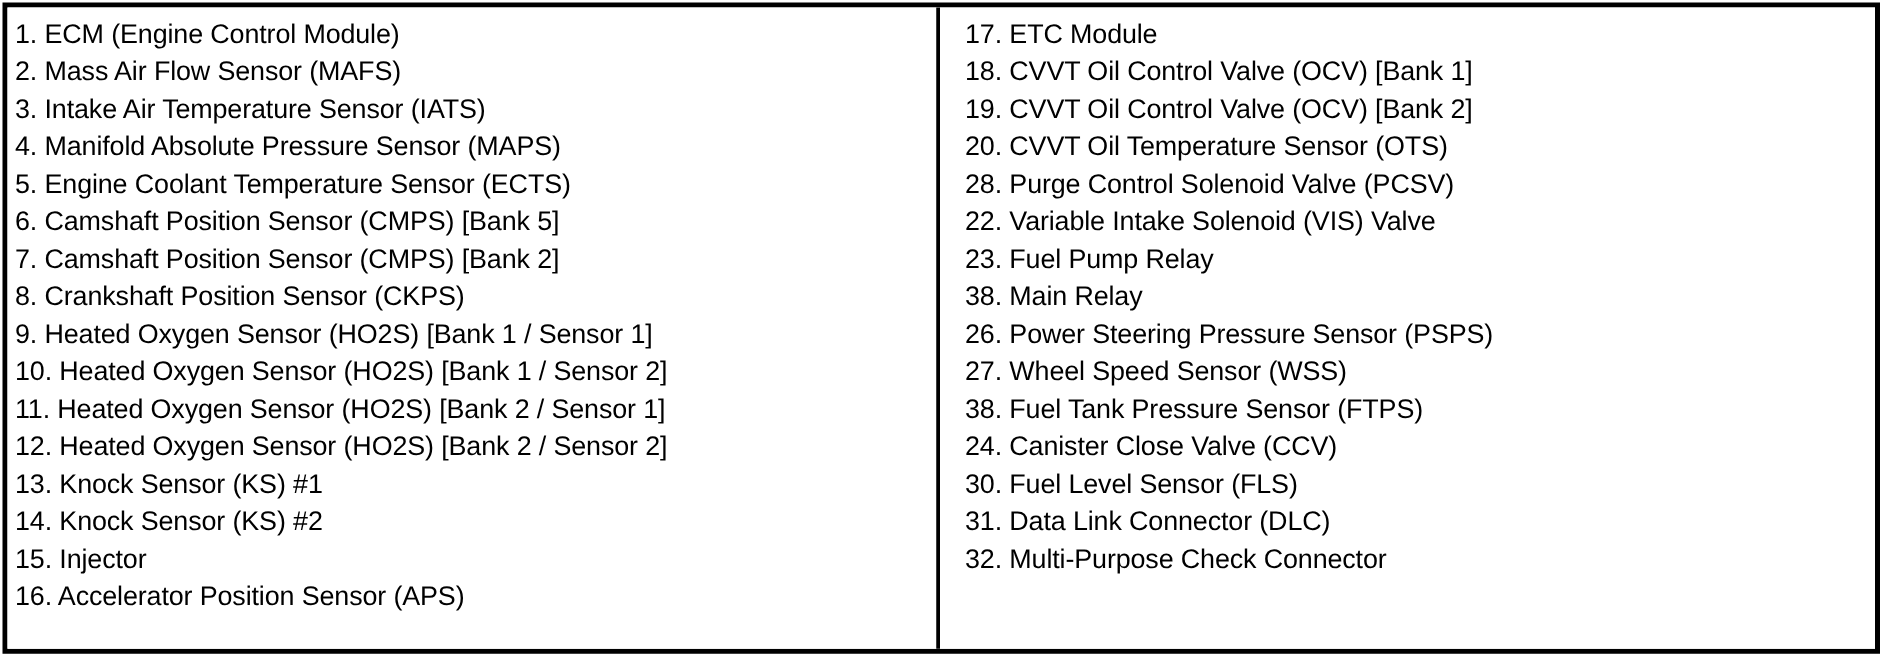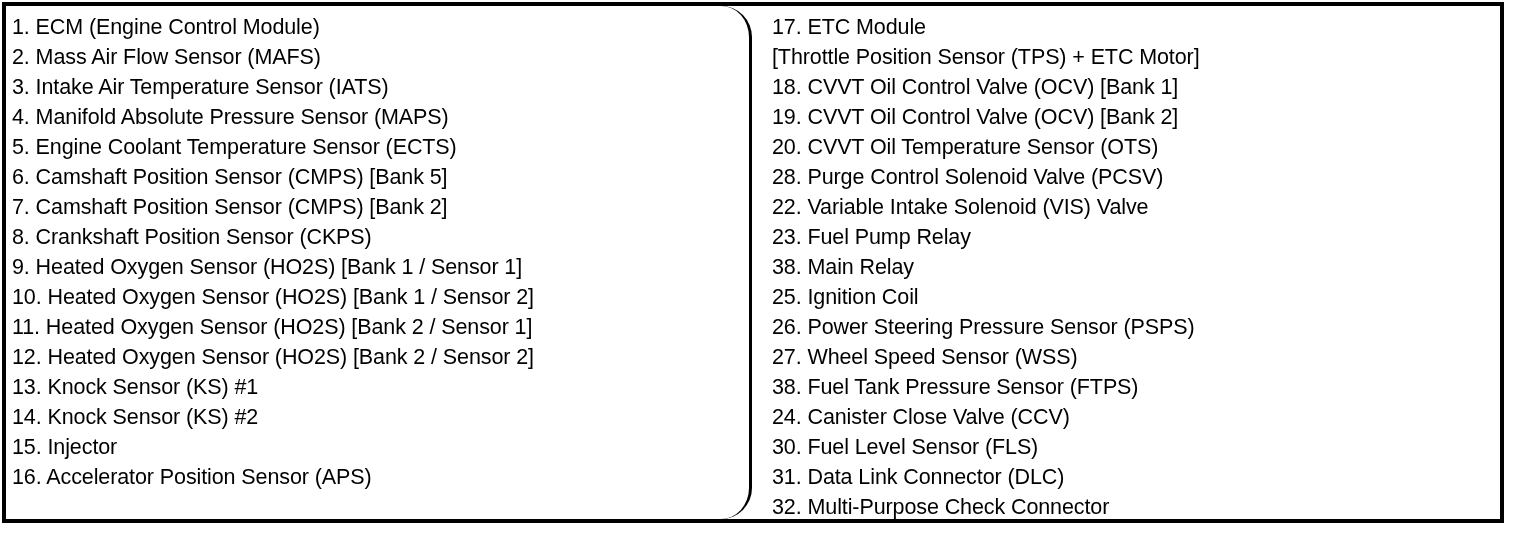--- a/index.html
+++ b/index.html
@@ -27,21 +27,20 @@
     display: flex;
     flex-direction: row;
     align-items: stretch;
   }
 
   .legend-column {
     box-sizing: border-box;
     padding: 6px 0 0 0;
     background: #ffffff;
     overflow: hidden;
-    border-radius: 31px;
   }
 
   .legend-column.left {
     width: 746px;
     flex: 0 0 746px;
     border-right: 3px solid #000000;
   }
 
   .legend-column.right {
     flex: 1 1 auto;
@@ -91,29 +90,27 @@
         <li class="legend-item">13. Knock Sensor (KS) #1</li>
         <li class="legend-item">14. Knock Sensor (KS) #2</li>
         <li class="legend-item">15. Injector</li>
         <li class="legend-item">16. Accelerator Position Sensor (APS)</li>
       </ul>
   </div>
 
   <div class="legend-column right">
     <ul class="legend-list" id="list-right">
         <li class="legend-item">17. ETC Module</li>
-        <li class="legend-item">[Throttle Position Sensor (TPS) + ETC Motor]</li>
         <li class="legend-item">18. CVVT Oil Control Valve (OCV) [Bank 1]</li>
         <li class="legend-item">19. CVVT Oil Control Valve (OCV) [Bank 2]</li>
         <li class="legend-item">20. CVVT Oil Temperature Sensor (OTS)</li>
         <li class="legend-item">28. Purge Control Solenoid Valve (PCSV)</li>
         <li class="legend-item">22. Variable Intake Solenoid (VIS) Valve</li>
         <li class="legend-item">23. Fuel Pump Relay</li>
         <li class="legend-item">38. Main Relay</li>
-        <li class="legend-item">25. Ignition Coil</li>
         <li class="legend-item">26. Power Steering Pressure Sensor (PSPS)</li>
         <li class="legend-item">27. Wheel Speed Sensor (WSS)</li>
         <li class="legend-item">38. Fuel Tank Pressure Sensor (FTPS)</li>
         <li class="legend-item">24. Canister Close Valve (CCV)</li>
         <li class="legend-item">30. Fuel Level Sensor (FLS)</li>
         <li class="legend-item">31. Data Link Connector (DLC)</li>
         <li class="legend-item">32. Multi-Purpose Check Connector</li>
       </ul>
   </div>
 

